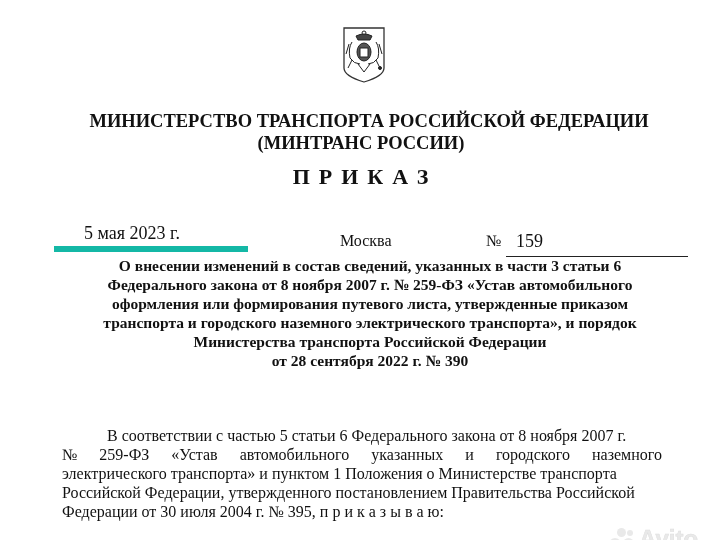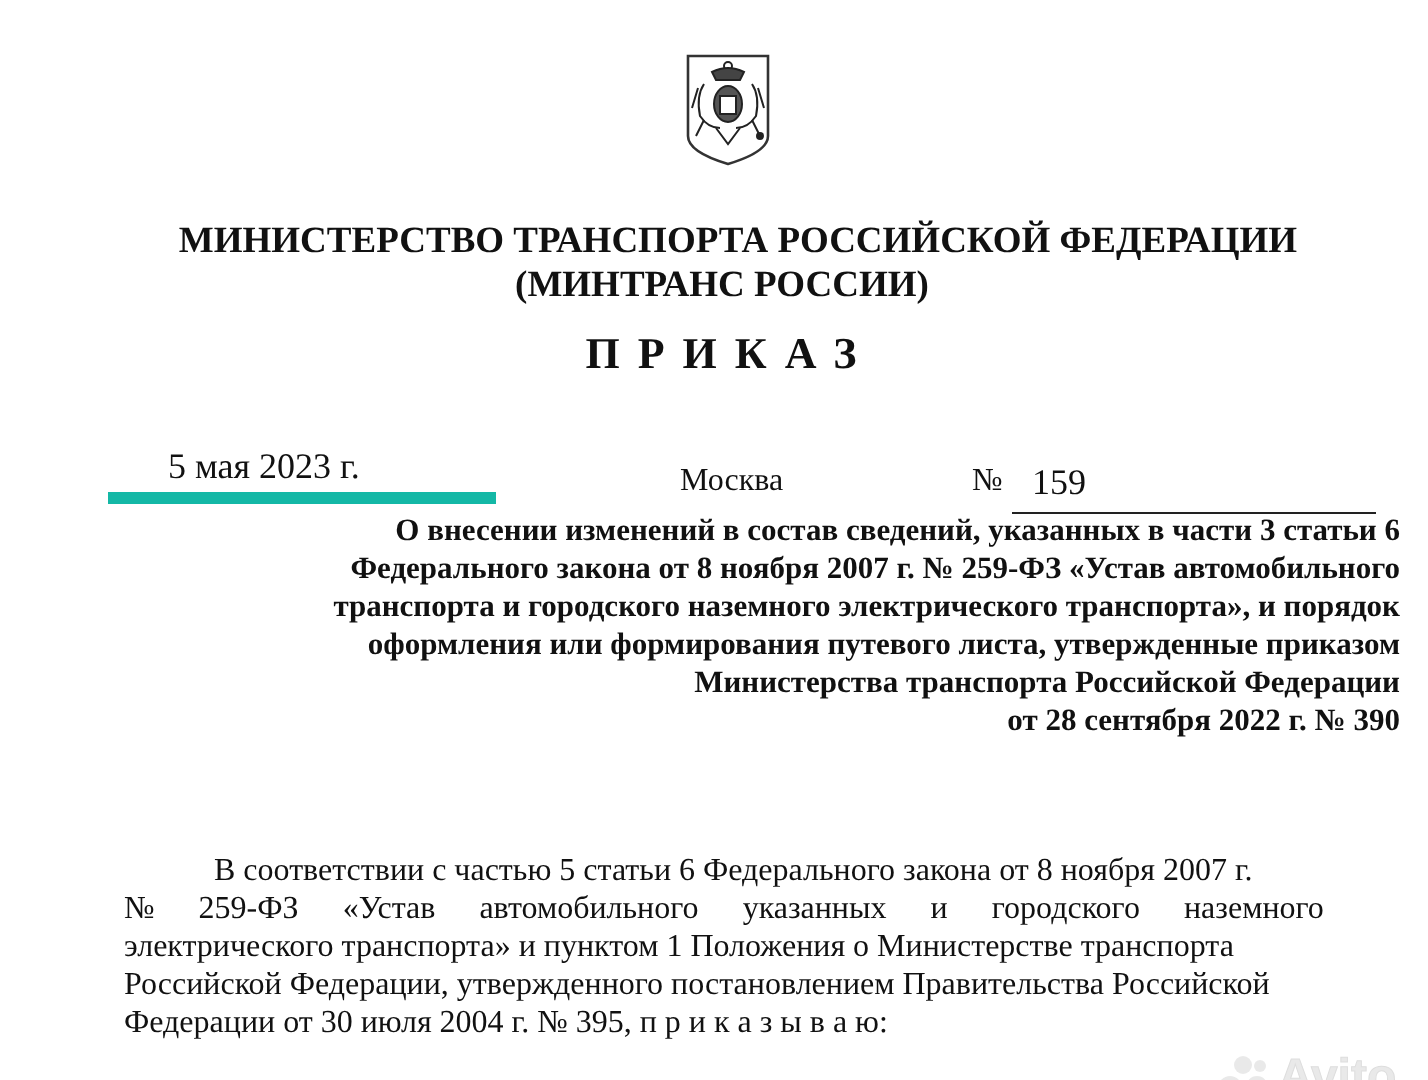--- a/index.html
+++ b/index.html
@@ -41,21 +41,21 @@
       position: absolute; left: 506px; top: 222px; width: 182px;
       border-bottom: 1px solid #222; height: 24px; margin-top: 10px;
     }
     .num-field span {
       position: absolute; left: 10px; top: -2px; font-size: 18px; line-height: 22px;
     }
     .subject {
       position: absolute; top: 256px; left: 40px; width: 660px; text-align: center;
       font-weight: bold; font-size: 15.5px; line-height: 19px;
     }
-    .subject div { white-space: nowrap; text-align: right; }
+    .subject div { white-space: nowrap; }
     .body-text {
       position: absolute; top: 426px; left: 62px; width: 600px;
       font-size: 16px; line-height: 19px; text-align: justify;
     }
     .body-text .line { white-space: nowrap; }
     .body-text .indent { padding-left: 45px; }
     .body-text .just { display: flex; justify-content: space-between; }
     .watermark {
       position: absolute; left: 607px; top: 524px; width: 100px; height: 30px;
       display: flex; align-items: center; opacity: 0.85;
@@ -105,22 +105,22 @@
   <div class="city">Москва</div>
 
   <div class="num-sign">№</div>
   <div class="num-field">
     <span>159</span>
   </div>
 
   <div class="subject">
     <div>О внесении изменений в состав сведений, указанных в части 3 статьи 6</div>
     <div>Федерального закона от 8 ноября 2007 г. № 259-ФЗ «Устав автомобильного</div>
+    <div>оформления или формирования путевого листа, утвержденные приказом</div>
     <div>транспорта и городского наземного электрического транспорта», и порядок</div>
-    <div>оформления или формирования путевого листа, утвержденные приказом</div>
     <div>Министерства транспорта Российской Федерации</div>
     <div>от 28 сентября 2022 г. № 390</div>
   </div>
 
   <div class="body-text">
     <div class="line indent">В соответствии с частью 5 статьи 6 Федерального закона от 8 ноября 2007 г.</div>
     <div class="line just">
       <span>№</span>
       <span>259-ФЗ</span>
       <span>«Устав</span>

